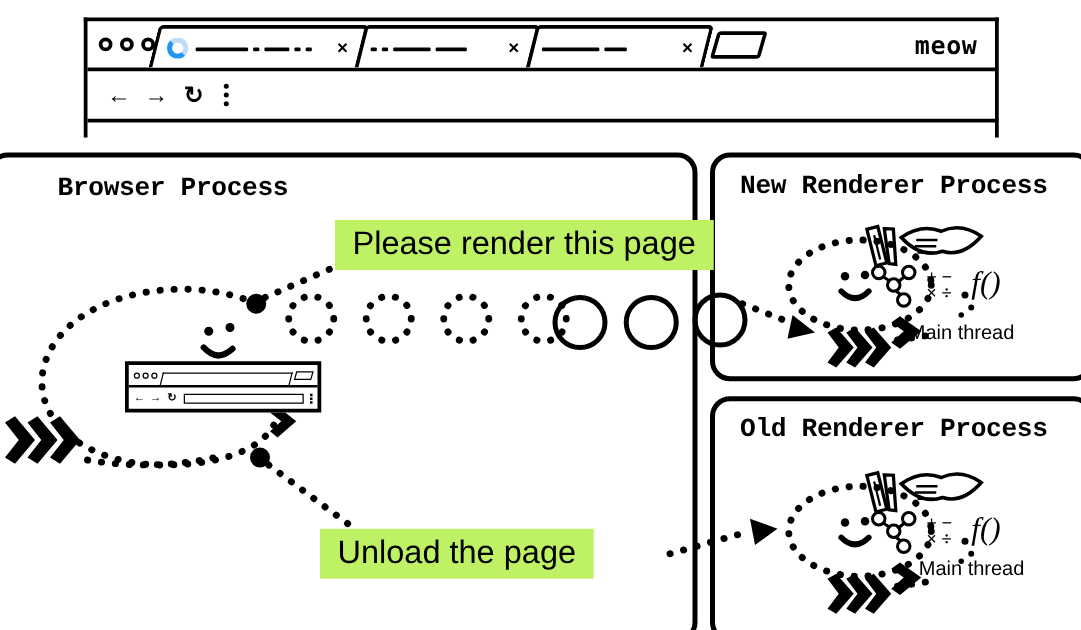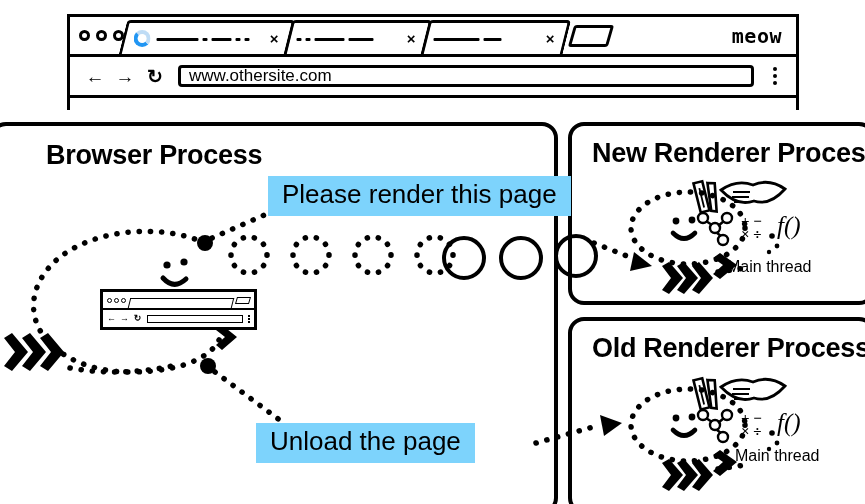--- a/index.html
+++ b/index.html
@@ -190,33 +190,34 @@
     height: 183px;
   }
   #old-renderer {
     left: 568px;
     top: 317px;
     width: 307px;
     height: 197px;
   }
   .panel-title {
     position: absolute;
-    font-size: 27px;
+    font-size: 21px;
     font-weight: bold;
     letter-spacing: -0.3px;
     white-space: nowrap;
+    font-family: Liberation Mono, monospace;
   }
   #browser-process .panel-title { left: 52px; top: 14px; }
   #new-renderer  .panel-title { left: 20px; top: 12px; }
   #old-renderer  .panel-title { left: 20px; top: 12px; }
 
   
   .callout {
     position: absolute;
-    background: #7dd3fc;
+    background: #bef264;
     font-size: 26px;
     line-height: 1.15;
     padding: 4px 14px 6px 14px;
     white-space: nowrap;
     z-index: 6;
   }
   #label-render { left: 268px; top: 176px; }
   #label-unload { left: 256px; top: 423px; }
 
   
@@ -368,21 +369,20 @@
 
     <div class="tab-new"></div>
 
     <div id="meow">meow</div>
   </div>
 
   <div id="toolbar">
     <div class="nav-btn">←</div>
     <div class="nav-btn">→</div>
     <div class="nav-btn">↻</div>
-    <div id="urlbar" title="Search or type URL">www.othersite.com</div>
     <div id="kebab">
       <span></span>
         <span></span>
         <span></span>
     </div>
   </div>
 </div>
 
 <div class="panel" id="browser-process">
   <div class="panel-title">Browser Process</div>

